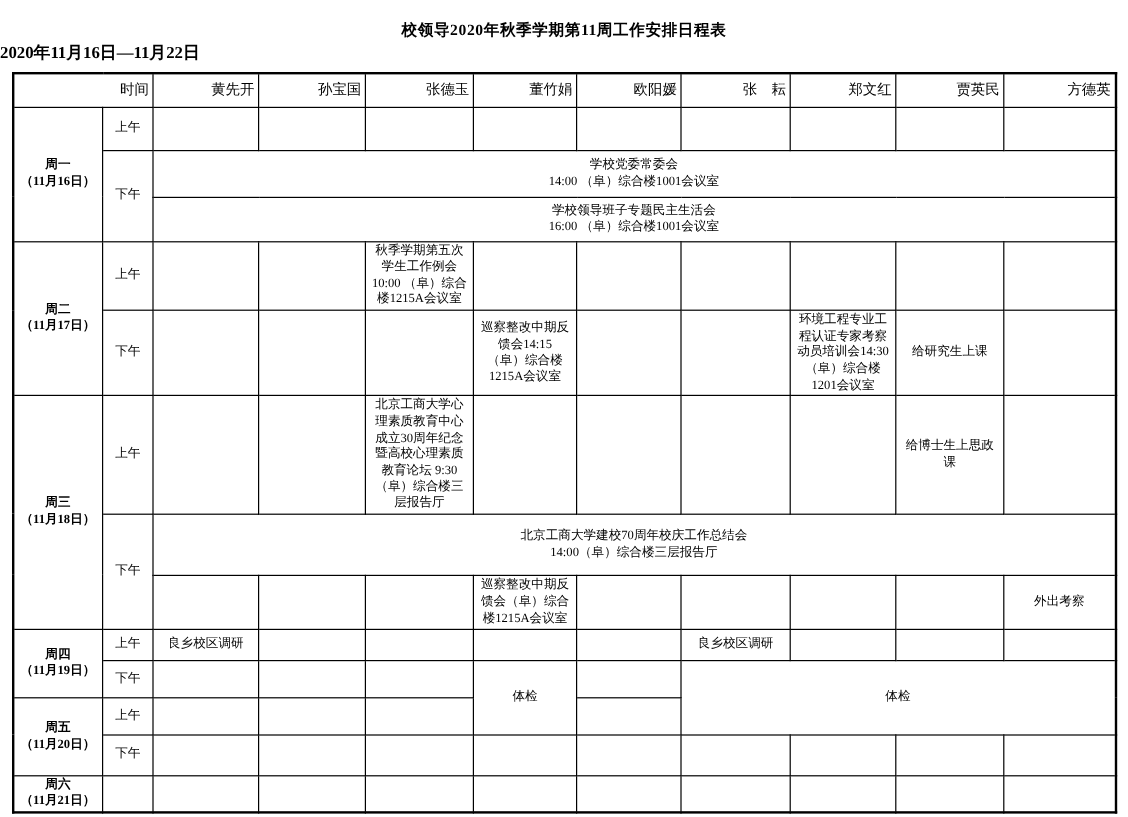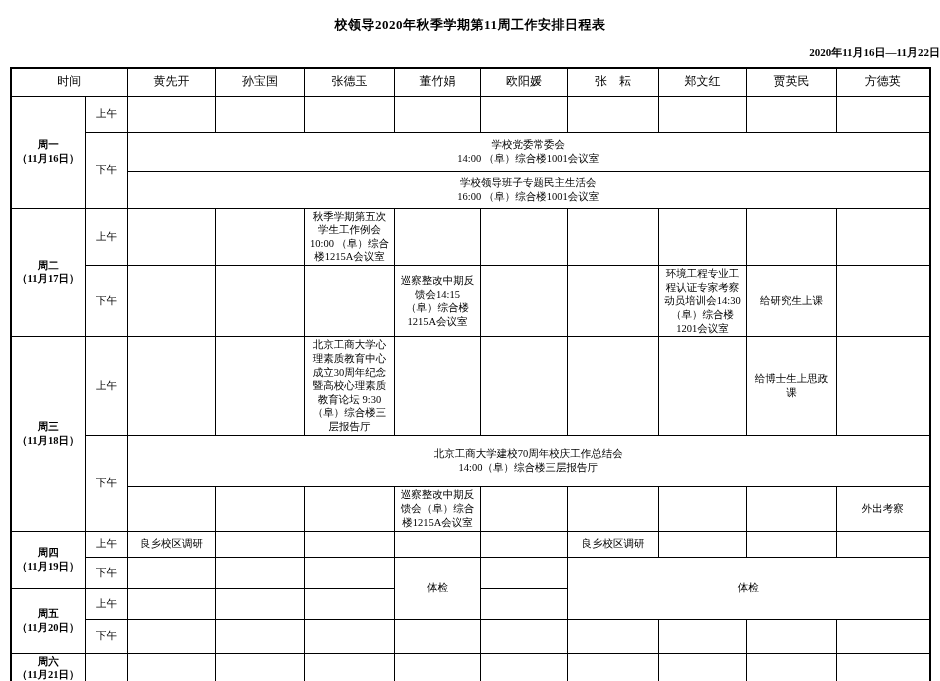--- a/index.html
+++ b/index.html
@@ -5,32 +5,32 @@
   html,body { margin:0; padding:0; }
   body {
     width:940px; height:681px; background:#ffffff; color:#000;
     font-family:"Liberation Serif","DejaVu Serif",serif;
   }
   .title {
     text-align:center; font-weight:bold; font-size:13px; padding-top:16px;
     letter-spacing:0.5px;
   }
   .subtitle {
-    text-align:right; font-weight:bold; font-size:11px; margin-top:11px;
+    text-align:left; font-weight:bold; font-size:14px; margin-top:1px;
   }
   table.schedule {
     border-collapse:collapse; table-layout:fixed;
     width:919px; margin:7px auto 0 auto; border:2px solid #000;
   }
   table.schedule td {
     border:1px solid #000; text-align:center; vertical-align:middle;
     font-size:10.5px; line-height:1.3; padding:1px 3px;
     white-space:pre-line; overflow:hidden; word-break:break-word;
   }
-  tr.hdr td { font-size:12px; }
+  tr.hdr td { font-size:12px;text-align:right; }
   td.day  { font-weight:bold; font-size:10.5px; line-height:1.5; }
   td.left { text-align:left;margin-top:35px; }
 </style>
 </head>
 <body>
 
 <div class="title">校领导2020年秋季学期第11周工作安排日程表</div>
 <div class="subtitle">2020年11月16日—11月22日</div>
 
 <table class="schedule">

